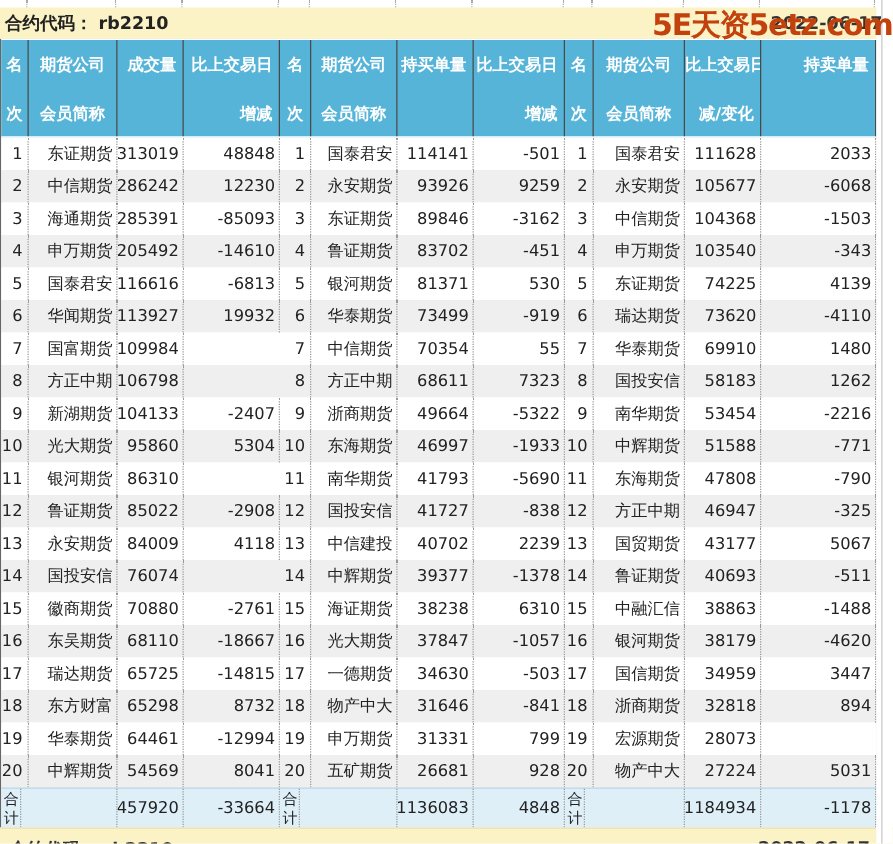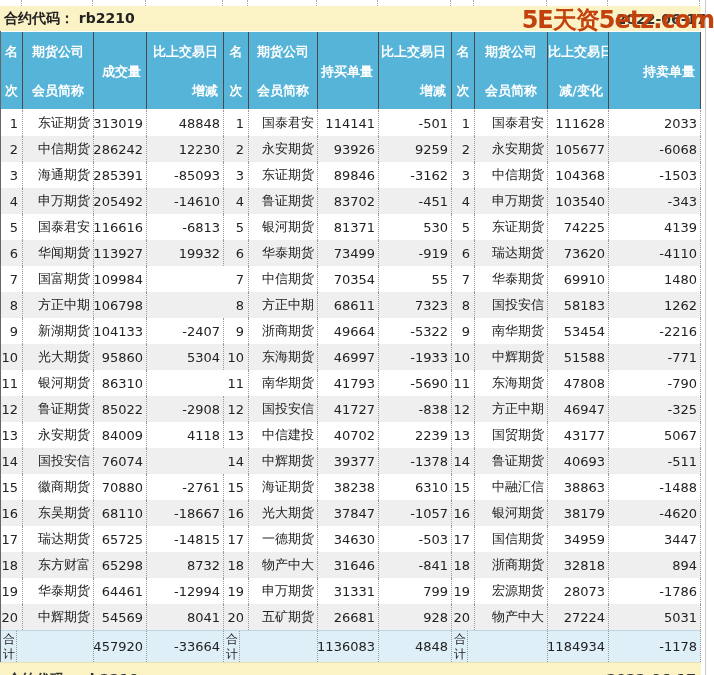--- a/index.html
+++ b/index.html
@@ -28,21 +28,21 @@
     box-sizing:border-box;
   }
   .group{display:flex;flex-direction:column;}
   .ghead{display:grid;height:79px;background:#56B4D8;border-bottom:1px solid #fff;box-sizing:border-box;border-top:1px solid #fff;}
   .hcell{
     color:#fff;font-size:13px;font-weight:bold;
     border-right:1px solid #4a4a4a;box-sizing:border-box;
     display:flex;flex-direction:column;justify-content:space-between;
     padding:11px 0 9px 0;overflow:hidden;
   }
-  .hcell.single{justify-content:center;}
+  .hcell.single{justify-content:flex-start;}
   .hcell .hl{display:block;white-space:nowrap;}
   .hcell .center{text-align:center;}
   .hcell .right{text-align:right;padding-right:5px;}
   .gbody .row{display:grid;height:26px;}
   .gbody .row:nth-child(even){background:#EFEFEF;}
   .gbody .row:nth-child(odd){background:#FFFFFF;}
   .cell{
     font-size:13px;color:#222;box-sizing:border-box;
     border-right:1px dotted #999;
     display:flex;align-items:center;justify-content:flex-end;
@@ -504,21 +504,20 @@
         <div class="row" style="grid-template-columns: 23px 73px 61px 92px;">
           <div class="cell rank">18</div>
           <div class="cell">浙商期货</div>
           <div class="cell">32818</div>
           <div class="cell">894</div>
         </div>
         <div class="row" style="grid-template-columns: 23px 73px 61px 92px;">
           <div class="cell rank">19</div>
           <div class="cell">宏源期货</div>
           <div class="cell">28073</div>
-          <div class="cell">-1786</div>
         </div>
         <div class="row" style="grid-template-columns: 23px 73px 61px 92px;">
           <div class="cell rank">20</div>
           <div class="cell">物产中大</div>
           <div class="cell">27224</div>
           <div class="cell">5031</div>
         </div>
       </div>
       <div class="gtotal" style="grid-template-columns: 23px 73px 61px 92px;">
         <div class="cell tlabel">合计</div>

